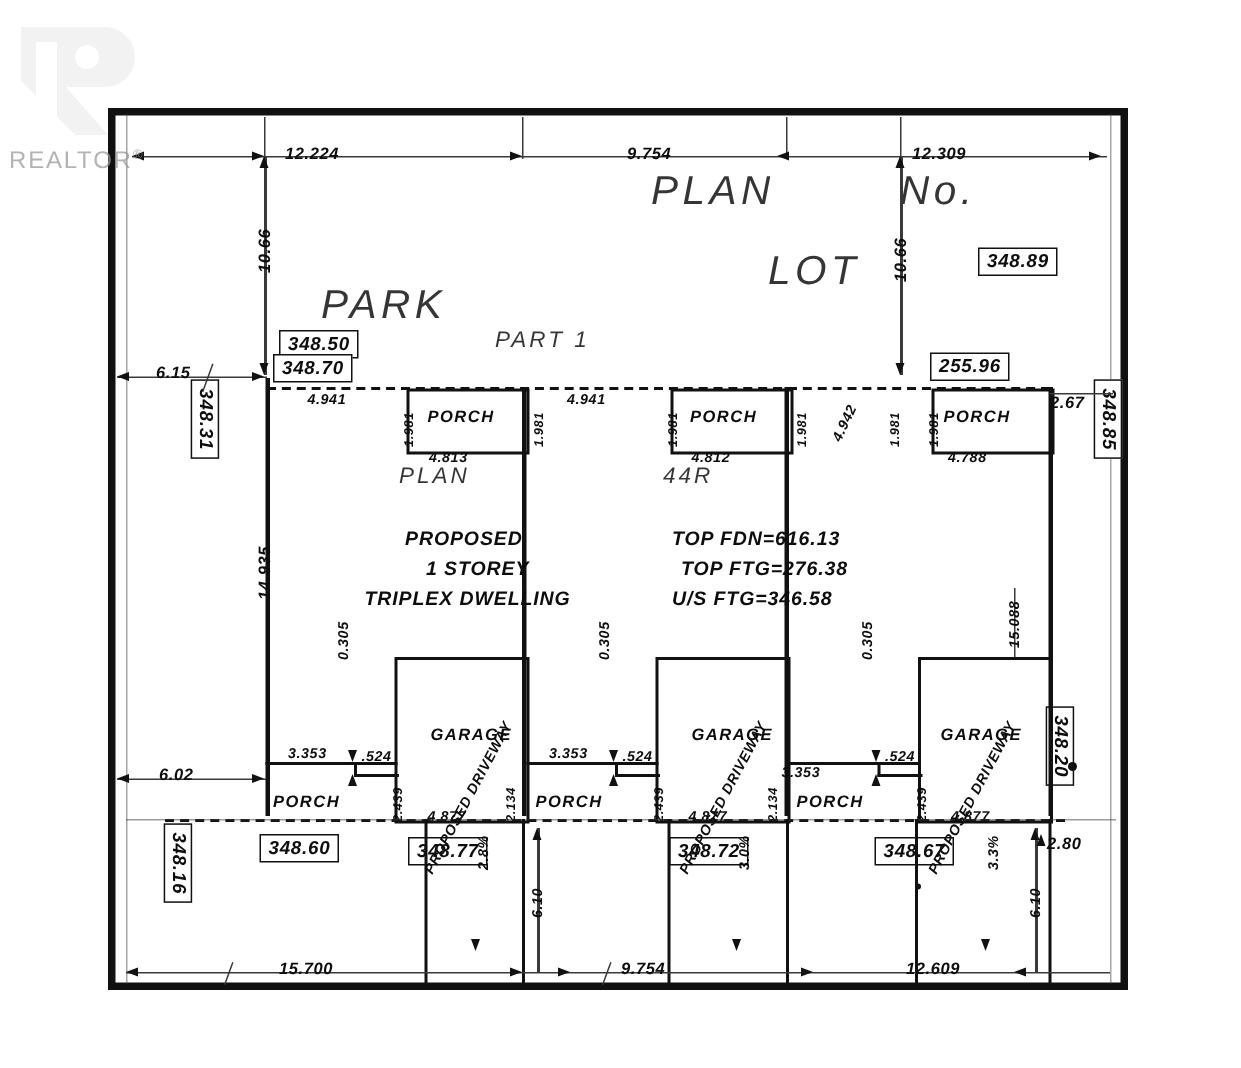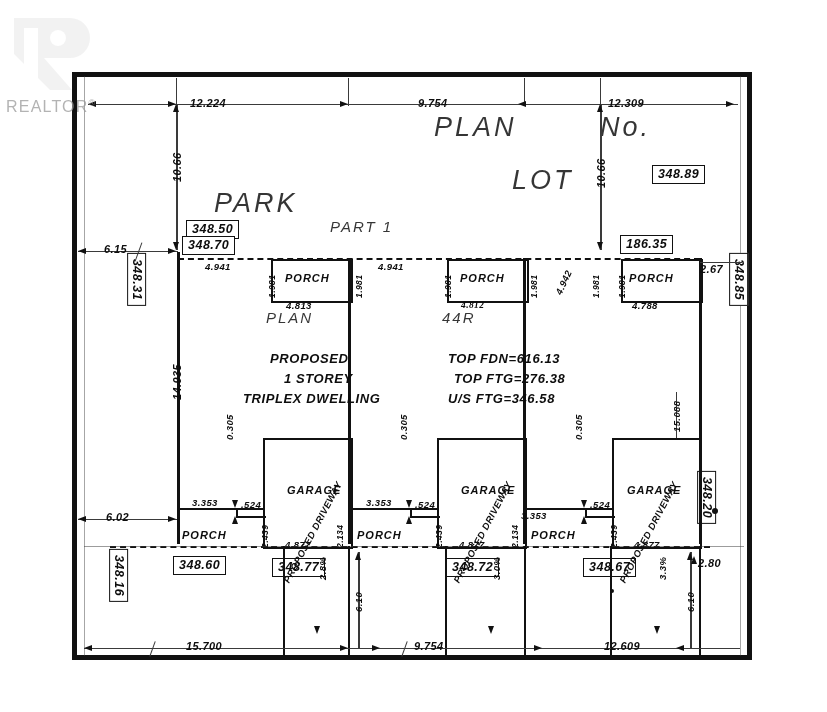--- a/index.html
+++ b/index.html
@@ -99,21 +99,21 @@
   <div class="txt dim rot90" style="left:172px;top:182px;">10.66</div>
 
   <div class="hair" style="left:600px;top:104px;width:1.6px;height:146px;"></div>
   <div class="arw arw-u" style="left:597px;top:104px;"></div>
   <div class="arw arw-d" style="left:597px;top:242px;"></div>
   <div class="txt dim rot90" style="left:596px;top:188px;">10.66</div>
 
   <div class="elev" style="left:186px;top:196px;margin-top:24px;">348.50</div>
   <div class="elev" style="left:652px;top:165px;">348.89</div>
   <div class="elev" style="left:182px;top:236px;">348.70</div>
-  <div class="elev" style="left:620px;top:235px;">186.35</div>
+  <div class="elev" style="left:620px;top:235px;">255.96</div>
 
   <div class="elev rot" style="left:110px;top:270px;transform:rotate(90deg);">348.31</div>
   <div class="elev rot" style="left:712px;top:270px;transform:rotate(90deg);">348.85</div>
   <div class="elev rot" style="left:92px;top:566px;transform:rotate(90deg);">348.16</div>
   <div class="elev rot" style="left:680px;top:488px;transform:rotate(90deg);">348.20</div>
 
   <div class="hair" style="left:78px;top:251px;width:100px;height:1.4px;"></div>
   <div class="arw arw-l" style="left:78px;top:248px;"></div>
   <div class="arw arw-r" style="left:168px;top:248px;"></div>
   <div class="txt dim" style="left:104px;top:244px;">6.15</div>
@@ -134,21 +134,21 @@
   <div class="bx" style="left:271px;top:259px;width:78px;height:40px;"></div>
   <div class="txt room" style="left:285px;top:273px;">PORCH</div>
   <div class="txt dim-sm" style="left:205px;top:262px;">4.941</div>
   <div class="txt dim-sm" style="left:286px;top:301px;">4.813</div>
   <div class="txt dim-xs rot90" style="left:268px;top:298px;">1.981</div>
   <div class="txt dim-xs rot90" style="left:355px;top:298px;">1.981</div>
 
   <div class="bx" style="left:447px;top:259px;width:78px;height:40px;"></div>
   <div class="txt room" style="left:460px;top:273px;">PORCH</div>
   <div class="txt dim-sm" style="left:378px;top:262px;">4.941</div>
-  <div class="txt dim-sm" style="left:461px;top:301px;font-family:Liberation Serif, serif;">4.812</div>
+  <div class="txt dim-sm" style="left:461px;top:301px;">4.812</div>
   <div class="txt dim-xs rot90" style="left:444px;top:298px;">1.981</div>
   <div class="txt dim-xs rot90" style="left:530px;top:298px;">1.981</div>
 
   <div class="bx" style="left:621px;top:259px;width:78px;height:40px;"></div>
   <div class="txt room" style="left:629px;top:273px;">PORCH</div>
   <div class="txt dim-sm rot90" style="left:554px;top:292px;transform:rotate(-65deg);transform-origin:left top;">4.942</div>
   <div class="txt dim-sm" style="left:632px;top:301px;">4.788</div>
   <div class="txt dim-xs rot90" style="left:618px;top:298px;">1.981</div>
   <div class="txt dim-xs rot90" style="left:592px;top:298px;">1.981</div>
 

